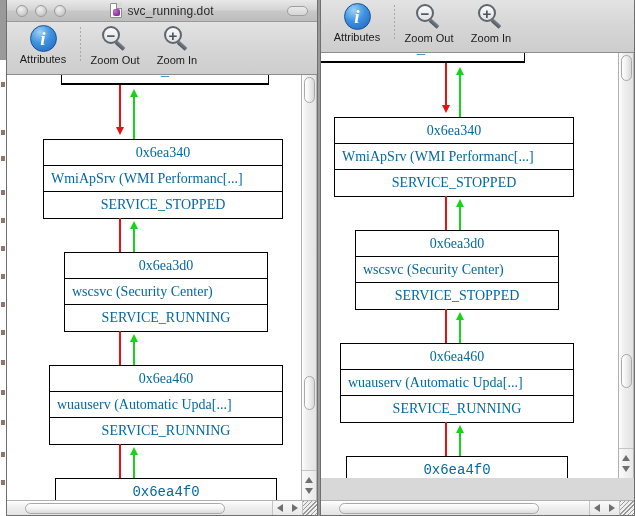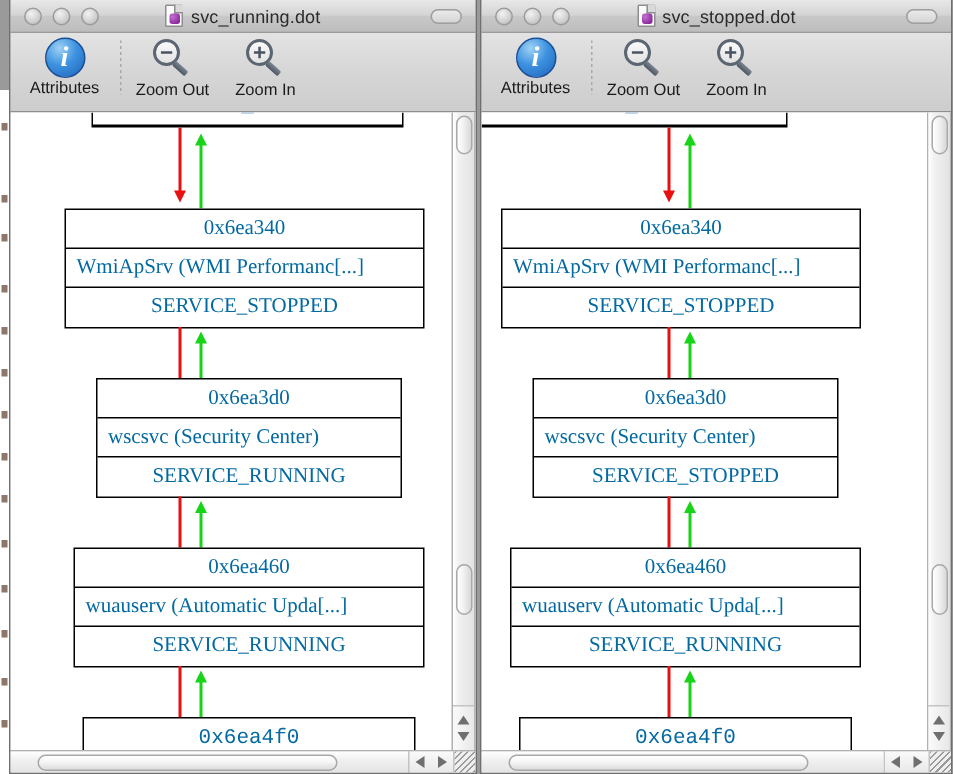--- a/index.html
+++ b/index.html
@@ -436,32 +436,20 @@
       <div class="hbtns">
         <div class="tri-l"></div>
         <div class="tri-r"></div>
       </div>
       <div class="grip"></div>
     </div>
   </div>
 
   <div class="window win-right">
 
-    <div class="titlebar">
-      <div class="traffic">
-        <div class="tl"></div>
-        <div class="tl"></div>
-        <div class="tl"></div>
-      </div>
-      <div class="title-center">
-        <div class="doc-icon"></div>
-        <span class="title-text">svc_stopped.dot</span>
-      </div>
-      <div class="tb-pill"></div>
-    </div>
 
     <div class="toolbar">
       <div class="tb-item attributes">
         <div class="info-icon">i</div>
         <span class="lbl">Attributes</span>
       </div>
       <div class="tb-sep"></div>
       <div class="tb-item">
         <div class="mag">
           <div class="lens"></div>

